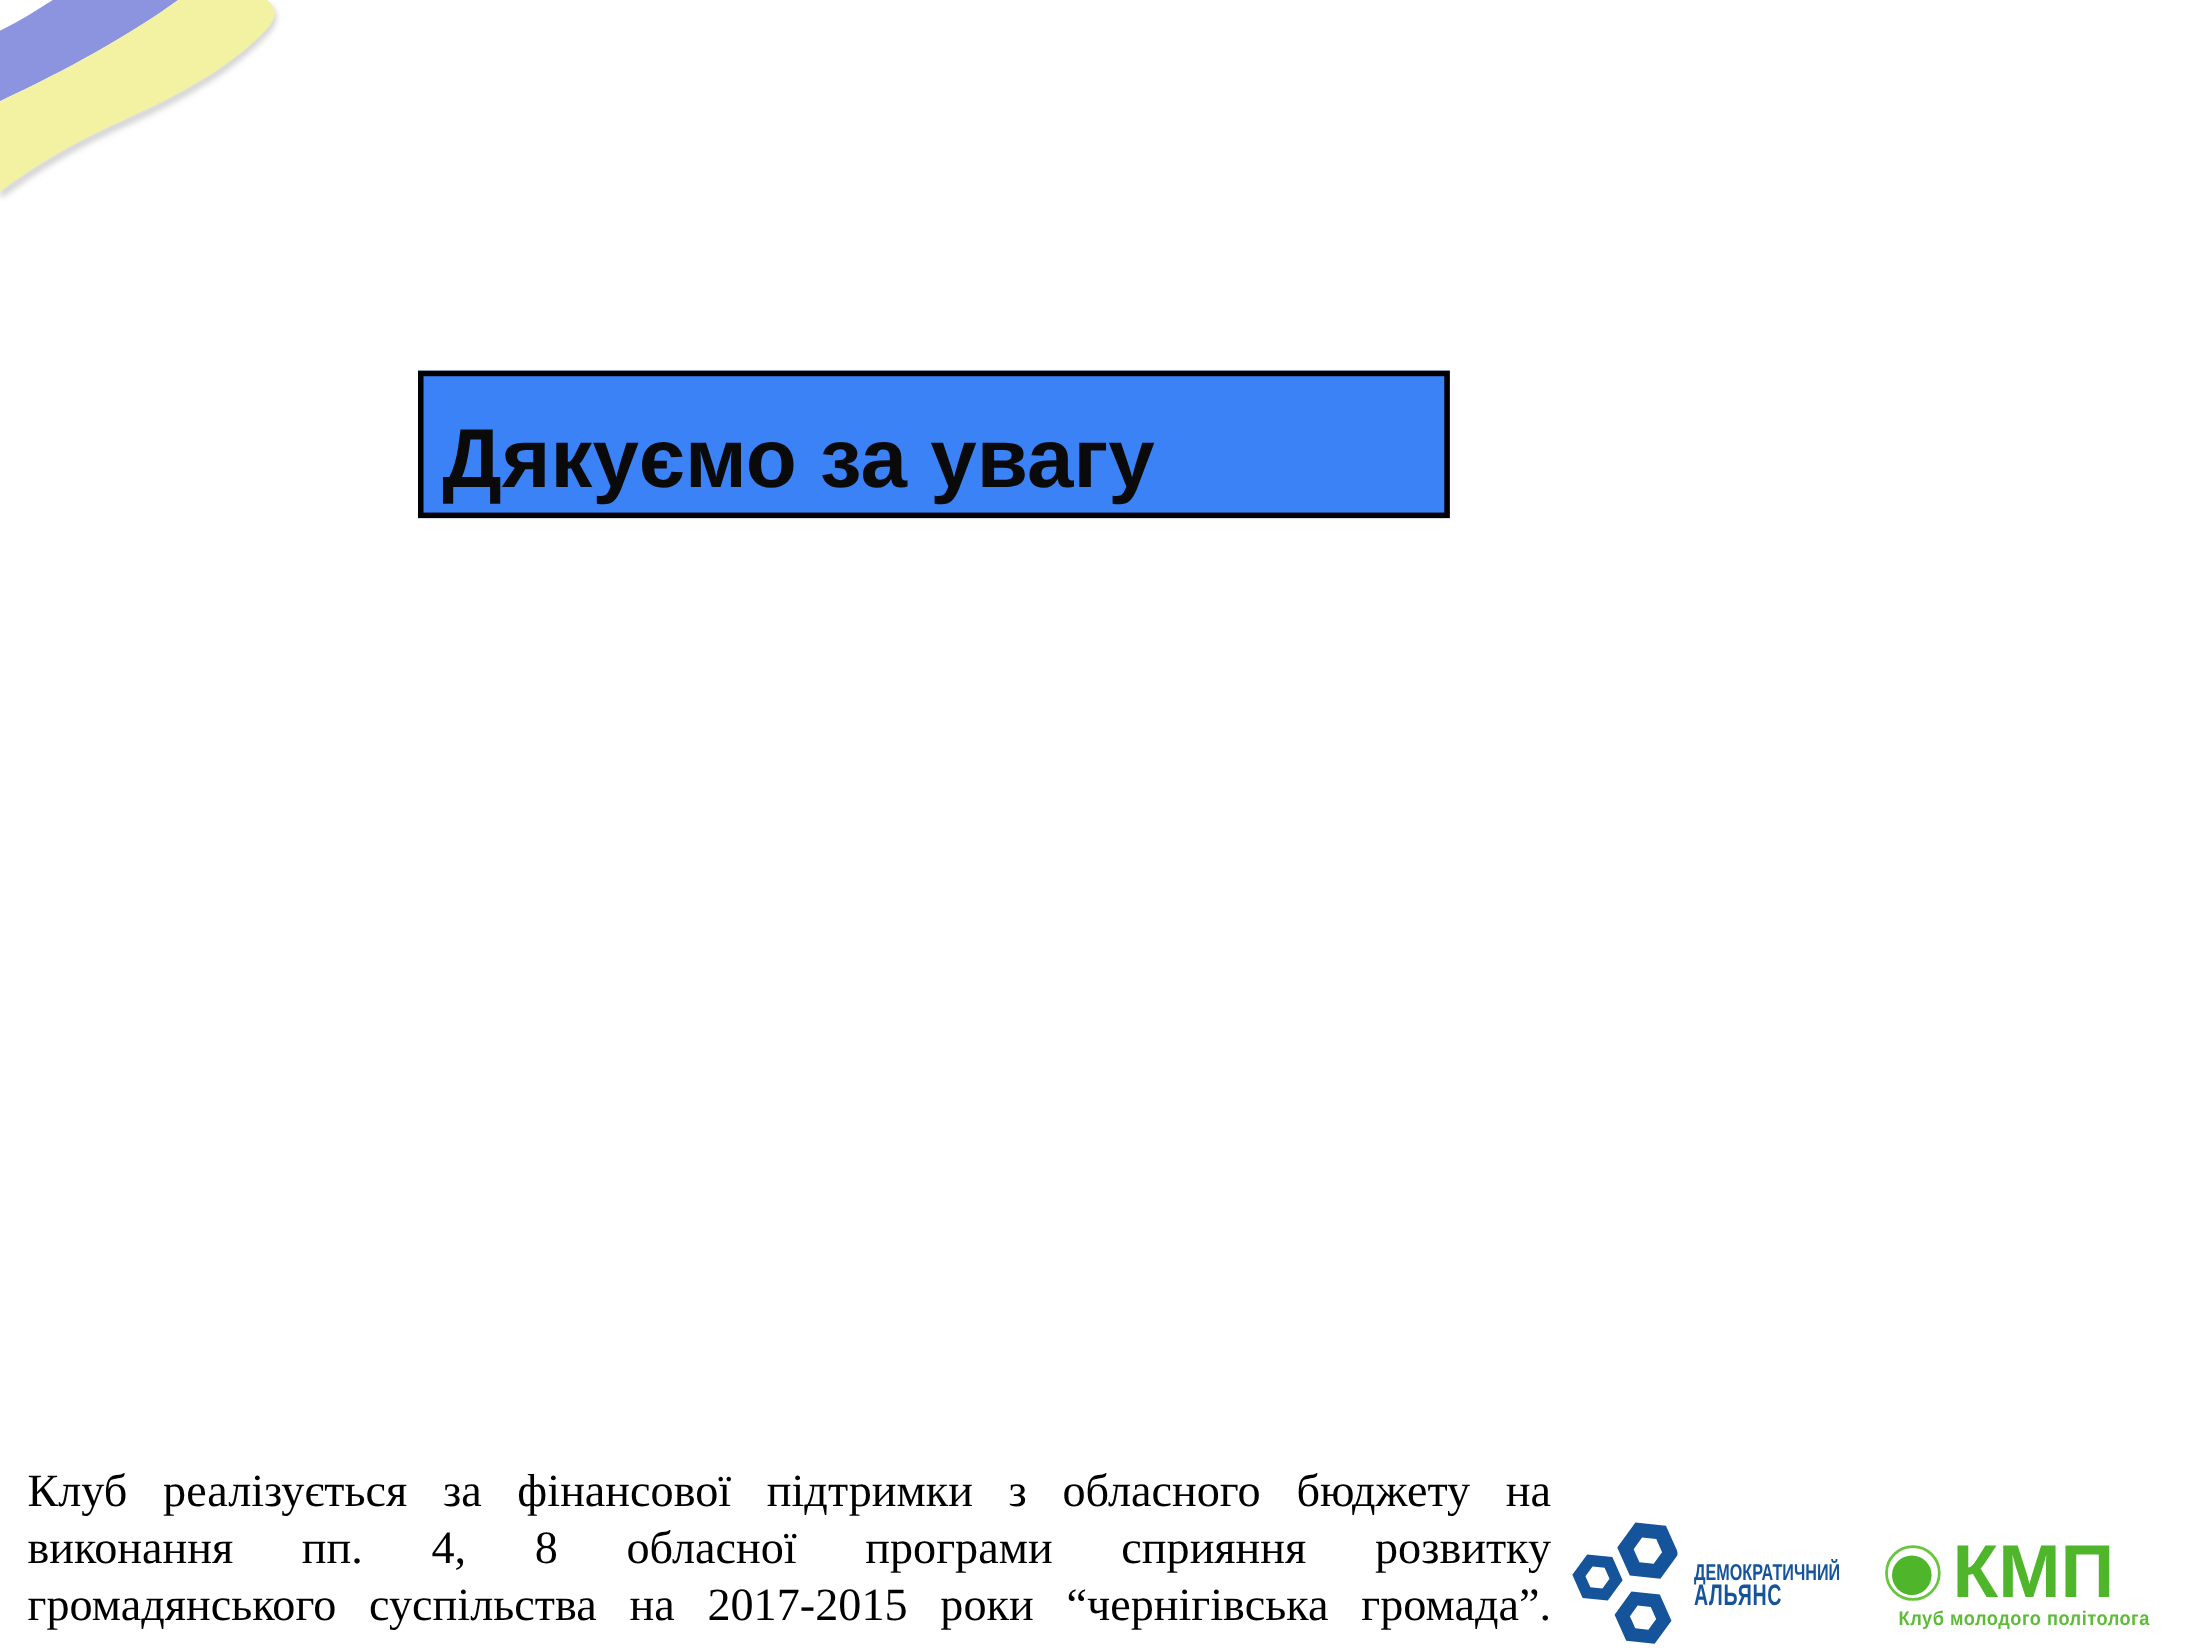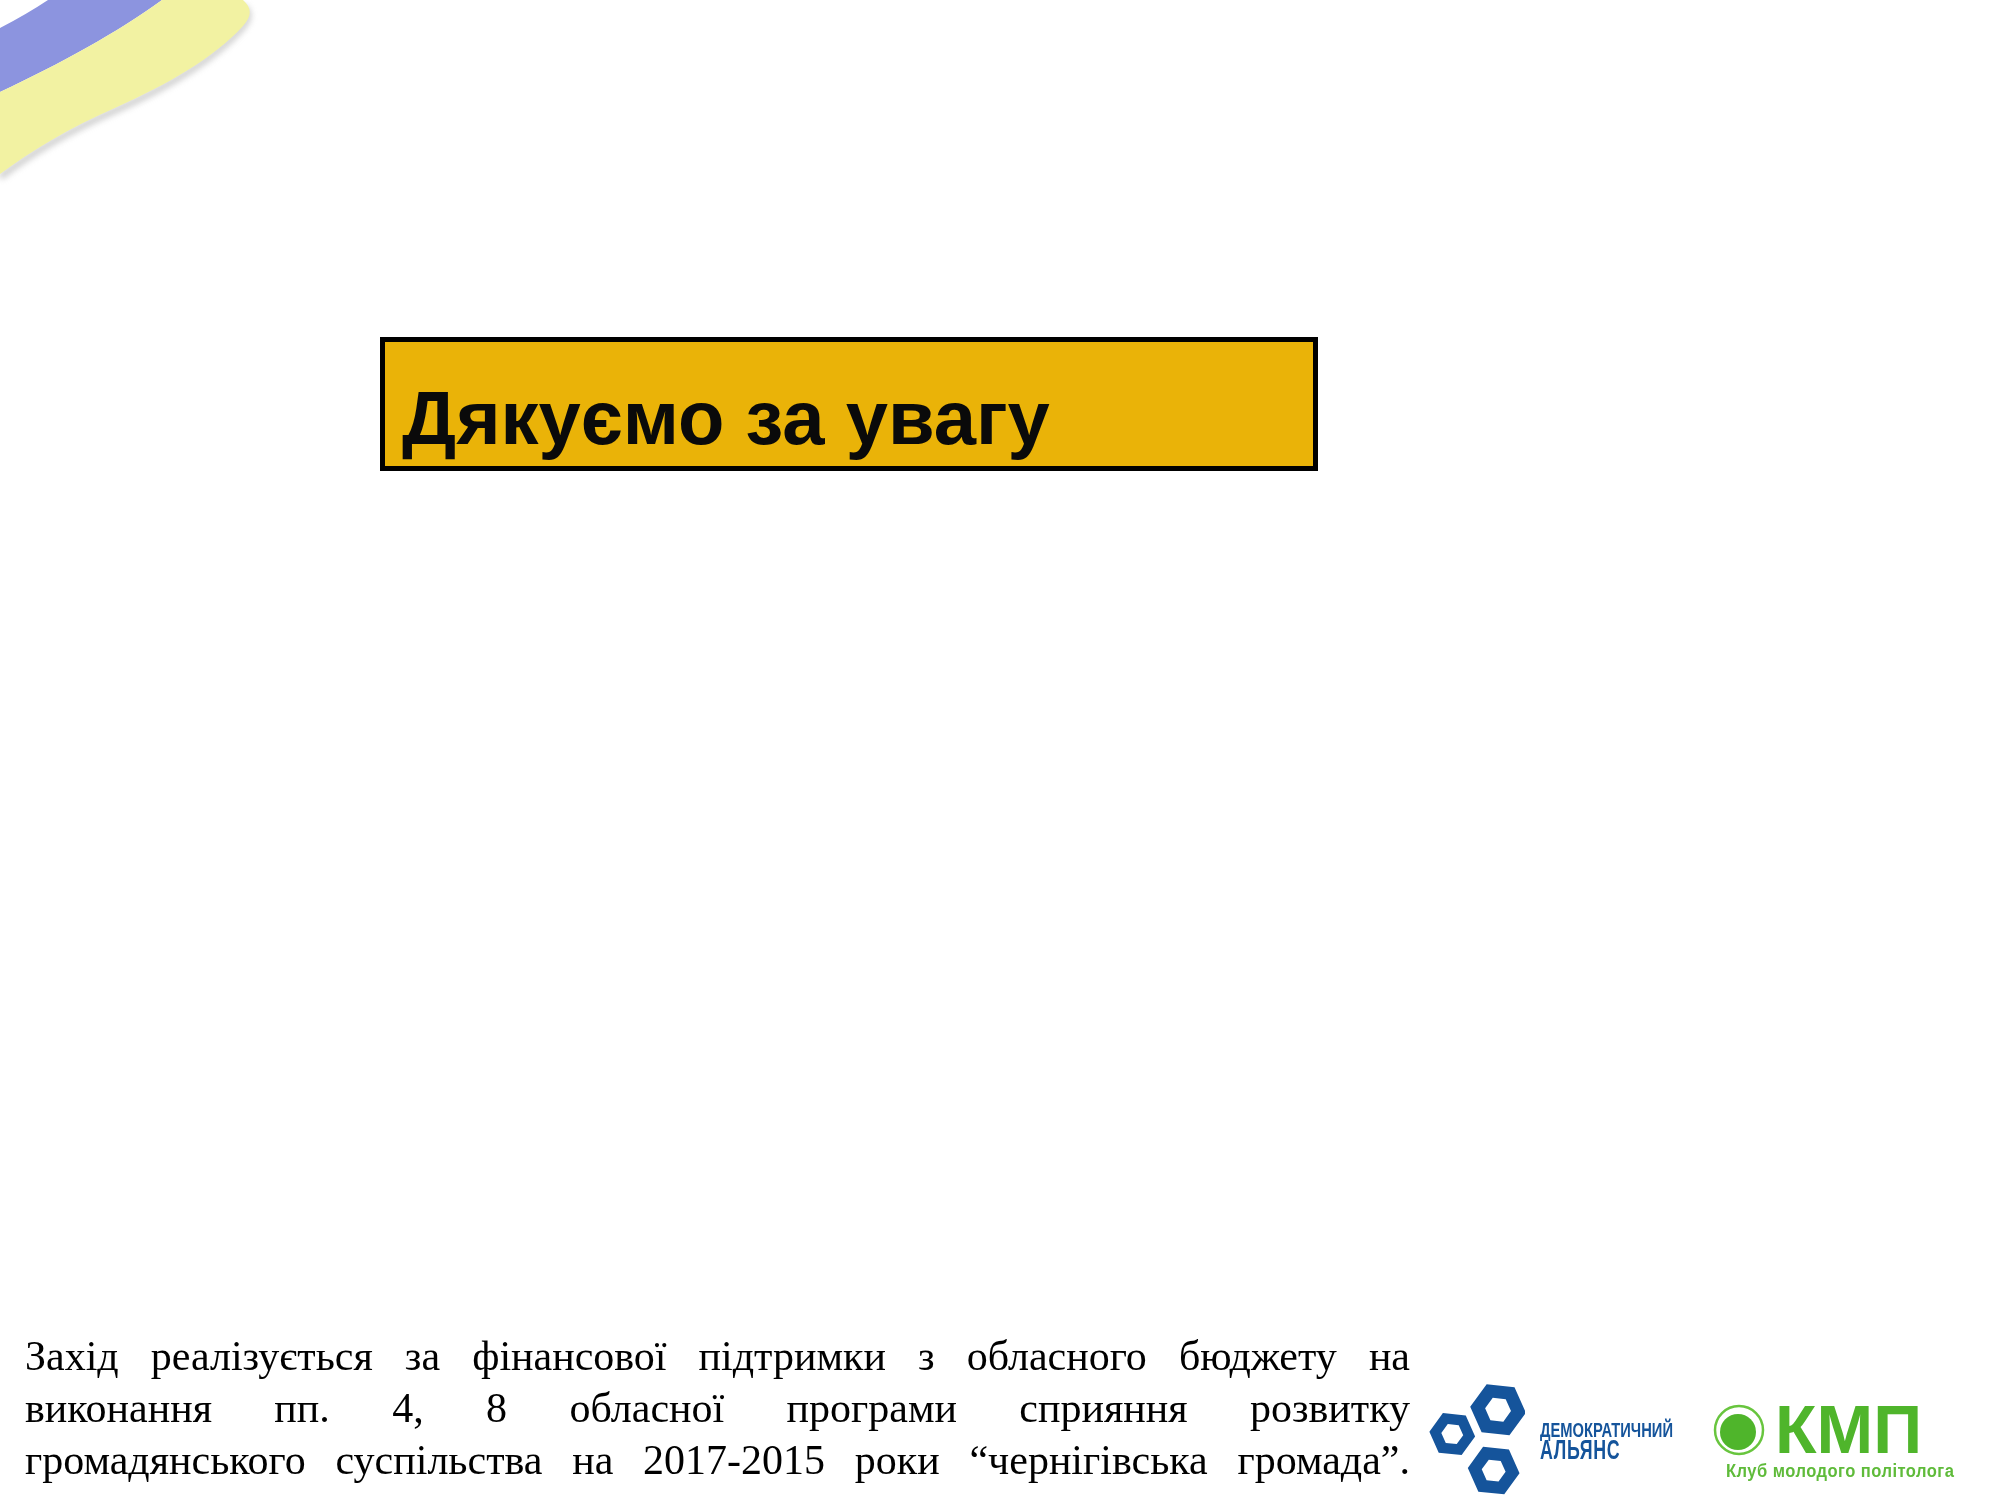--- a/index.html
+++ b/index.html
@@ -8,21 +8,21 @@
     width:2000px;height:1500px;
     background:#ffffff;
     overflow:hidden;
     font-family:"Liberation Sans",sans-serif;
   }
   
   .ribbon-svg{position:absolute;left:0;top:0;width:270px;height:210px;}
   
   .title-box{
     position:absolute;left:380px;top:337px;width:938px;height:134px;
-    border:5px solid #000;box-sizing:border-box;background:#eab308;
+    border:5px solid #000;box-sizing:border-box;background:#3b82f6;
     display:flex;align-items:center;
     padding-left:17px;padding-top:28px;
   }
   .title-text{
     font-family:"Liberation Sans",sans-serif;
     font-weight:700;font-size:76px;line-height:1;color:#0a0a0a;
     white-space:nowrap;
   }
   
   .funding-note{
@@ -80,21 +80,21 @@
     <path d="M243,6 C250,13 250,19 241,29 C212,61 165,88 116,110 C68,131 30,154 0,177" fill="none" stroke="#9e9e9e" stroke-width="6" opacity="0.55" filter="url(#rshadow)"></path>
     <path d="M48,0 L162,0 C118,32 60,64 0,92 L0,28 C18,19 34,9 48,0 Z" fill="#8C94DF"></path>
     <path d="M162,0 L243,0 C252,8 252,16 243,26 C214,58 166,85 117,107 C69,128 31,151 0,174 L0,92 C60,64 118,32 162,0 Z" fill="#F2F2A2"></path>
   </svg>
 
   <div class="title-box">
     <span class="title-text">Дякуємо за увагу</span>
   </div>
 
   <div class="funding-note">
-    <span class="jline">Захід реалізується за фінансової підтримки з обласного бюджету на</span>
+    <span class="jline">Клуб реалізується за фінансової підтримки з обласного бюджету на</span>
     <span class="jline">виконання пп. 4, 8 обласної програми сприяння розвитку</span>
     <span class="jline">громадянського суспільства на 2017-2015 роки “чернігівська громада”.</span>
   </div>
 
   <div class="da-logo">
     <svg class="da-hex-svg" viewBox="0 0 100 120" aria-hidden="true">
       <g fill-rule="evenodd" transform="rotate(6 55 60)" fill="#15549B">
 
         <path d="M42,30 L56,5.8 L84,5.8 L98,30 L84,54.2 L56,54.2 Z
                  M57,30 L63.5,18.7 L76.5,18.7 L83,30 L76.5,41.3 L63.5,41.3 Z"></path>

